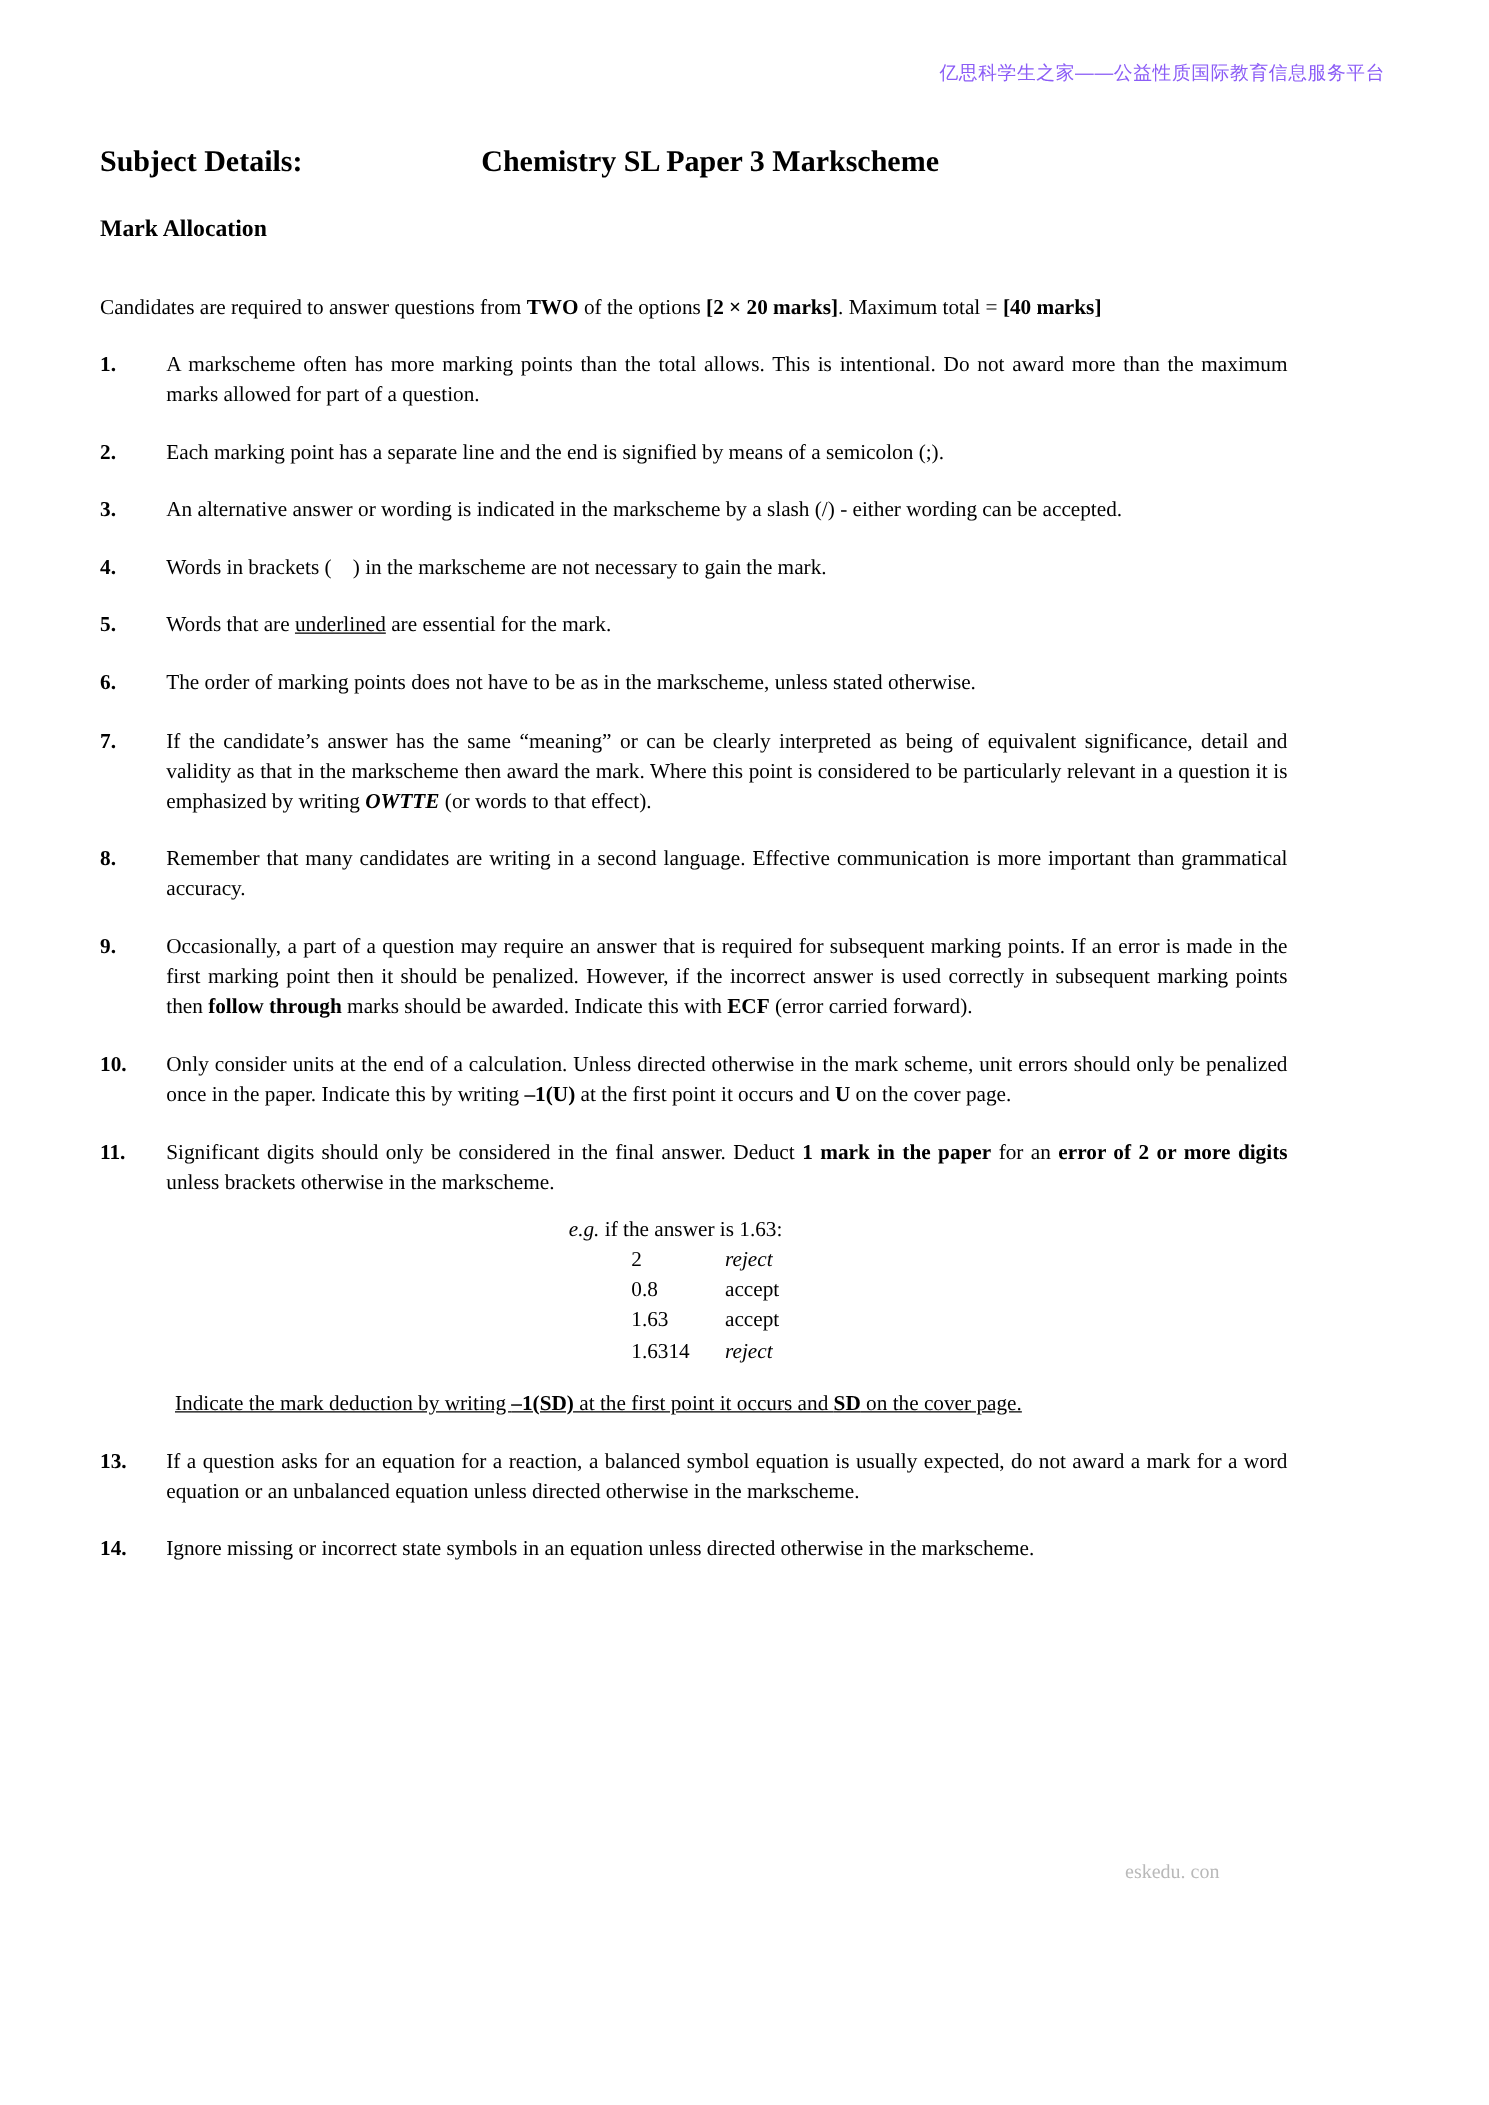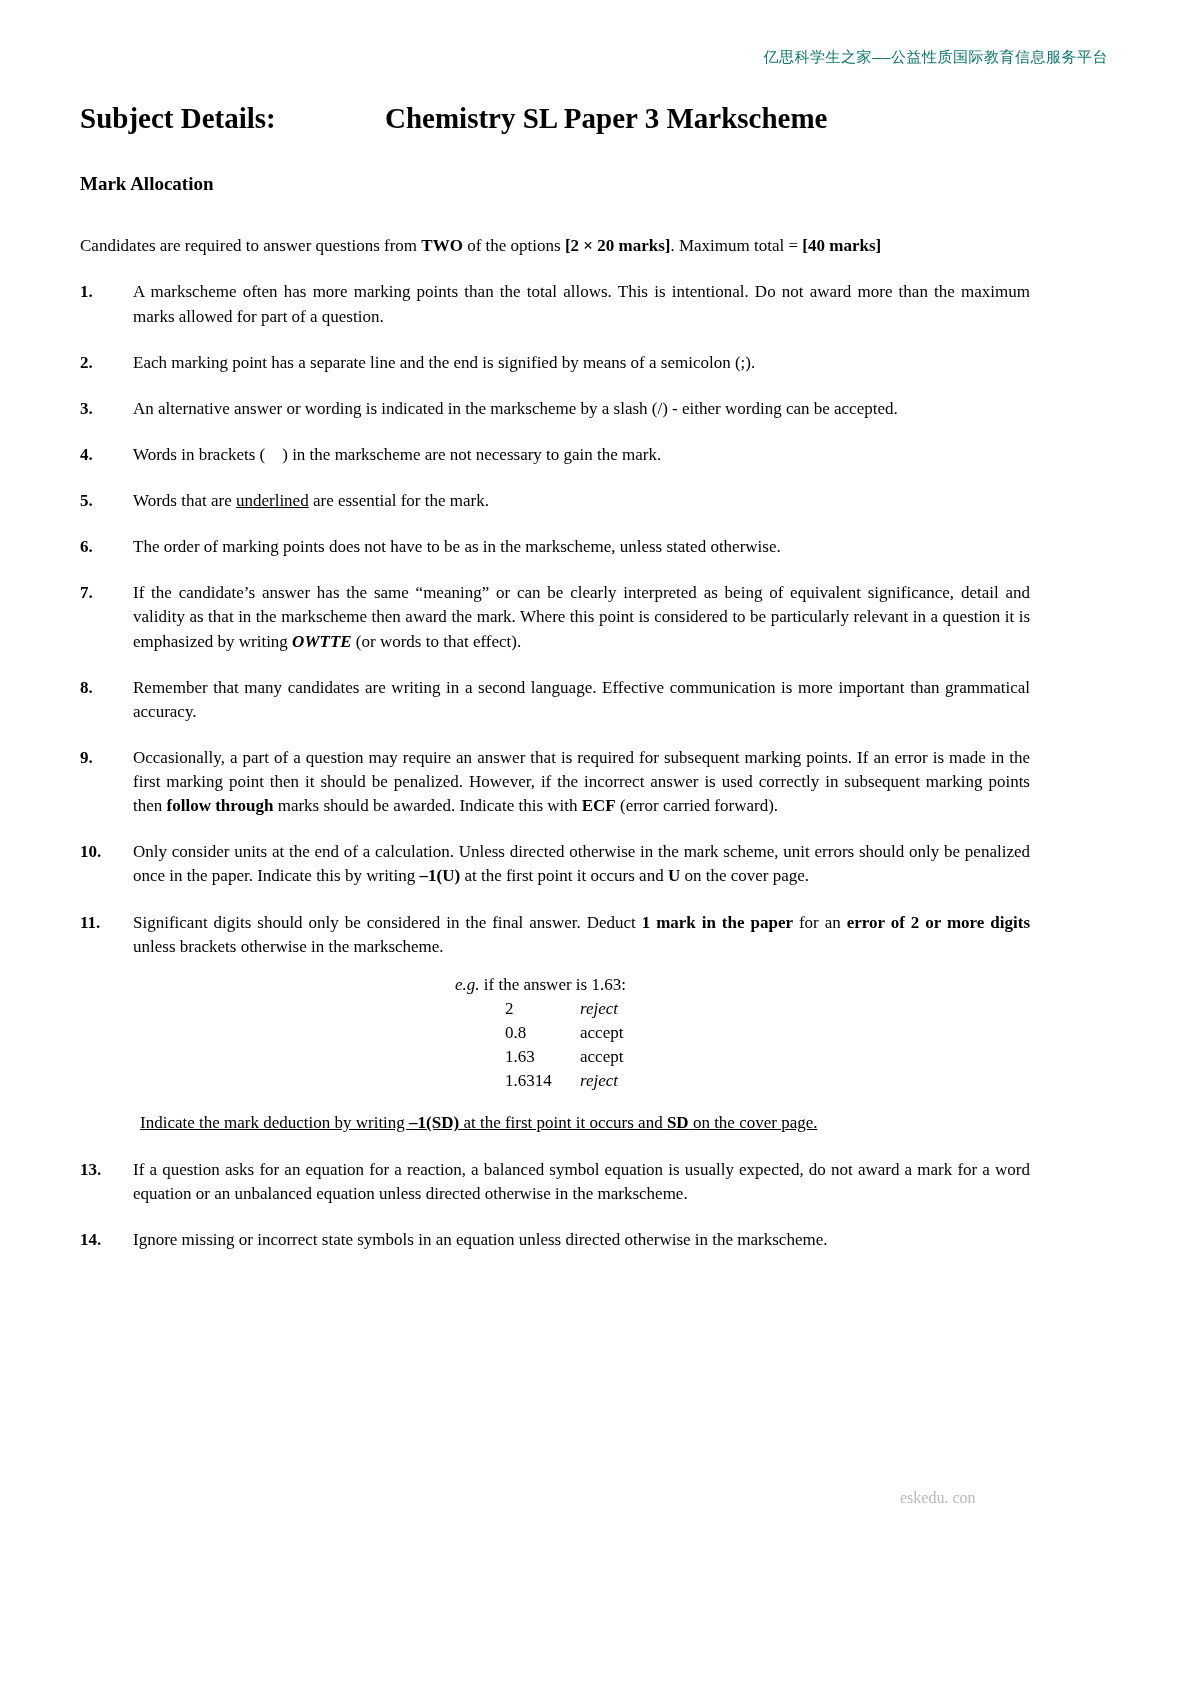--- a/index.html
+++ b/index.html
@@ -17,37 +17,37 @@
     font-family: "Liberation Serif", serif;
     color: #000000;
     font-size: 17px;
     line-height: 1.42;
     overflow: hidden;
   }
   .watermark-top {
     position: absolute;
     top: 48px;
     right: 83px;
-    font-family: Liberation Mono, monospace;
+    font-family: Liberation Sans, sans-serif;
     font-size: 15px;
-    color: #0f766e;
+    color: #8b5cf6;
     letter-spacing: 0.5px;
   }
   .title-row {
     display: flex;
-    margin-top: 56px;
-    font-size: 29px;
+    margin-top: 71px;
+    font-size: 24px;
     font-weight: bold;
     line-height: 1.15;
   }
   .title-label {
     min-width: 305px;
   }
   .section-heading {
-    margin-top: 36px;
+    margin-top: 26px;
     font-size: 19px;
     font-weight: bold;
   }
   .intro {
     margin-top: 36px;
     text-align: justify;
   }
   .items {
     margin-top: 2px;
   }

